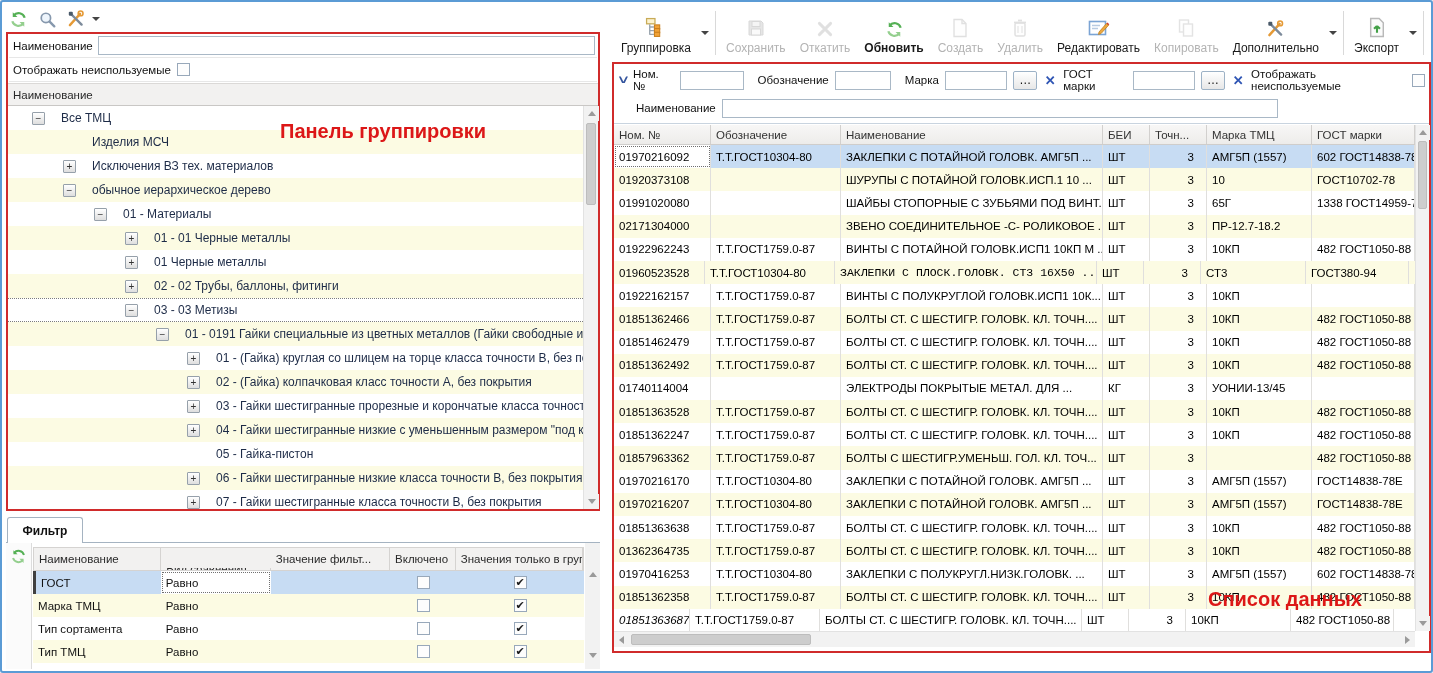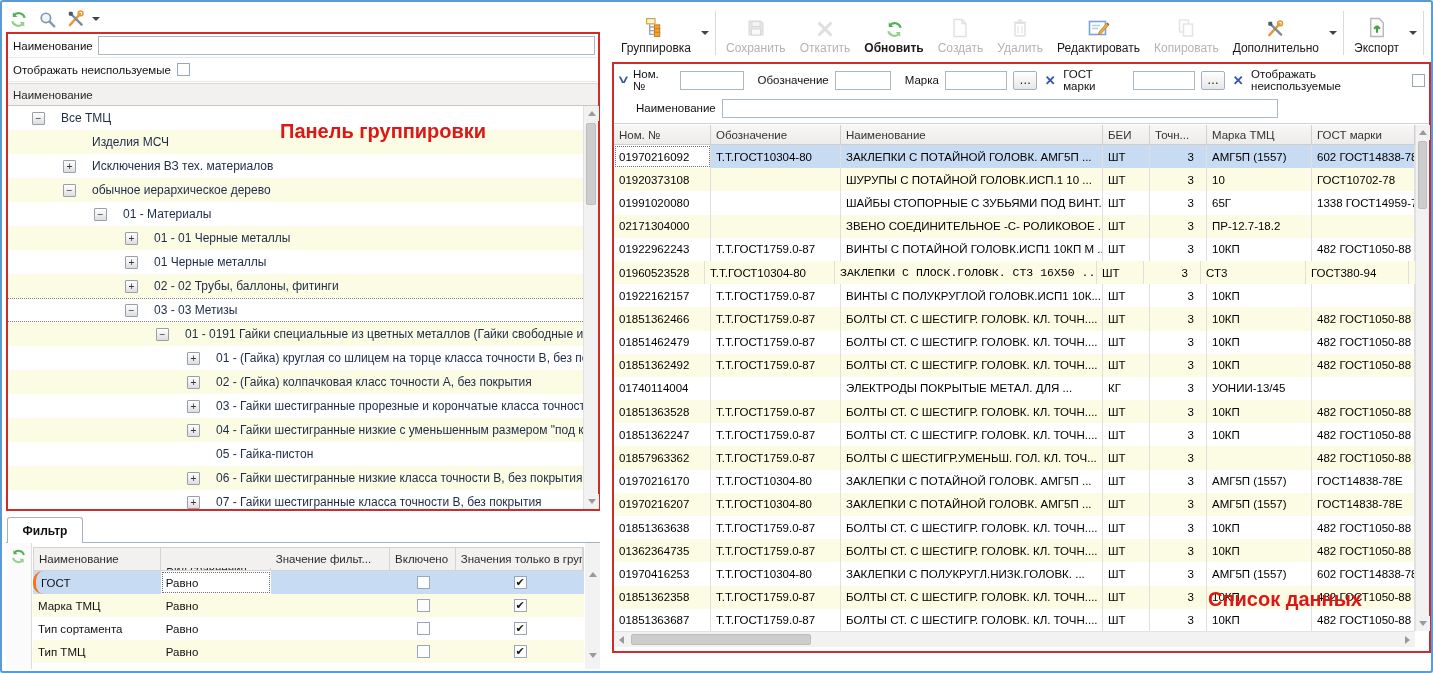--- a/index.html
+++ b/index.html
@@ -52,21 +52,21 @@
   .farea{ position:absolute; left:4px; top:540px; width:594px; height:127px; background:#fff; border-top:1px solid #a5b3c1; }
   .fgutter{ position:absolute; left:0; top:0; bottom:0; width:26px; background:#fbfbfb; border-right:1px solid #dcdcdc; }
   .ftable{ position:absolute; left:27px; top:4px; right:16px; }
   .fhead{ display:flex; height:24px; background:#f2f1f0; border:1px solid #d5d3d1; }
   .fhead .hc{ display:flex; align-items:center; padding:0 5px; border-right:1px solid #d5d3d1; font-size:11.5px; color:#2a2a2a; overflow:hidden; white-space:nowrap; }
   .frow{ display:flex; height:23px; align-items:stretch; font-size:11.5px; }
   .frow.yellow{ background:#fcfbe3; }
   .frow.selected{ background:#c7dcf3; }
   .fc{ display:flex; align-items:center; padding:0 5px; overflow:hidden; white-space:nowrap; }
   .fc.center{ justify-content:center; }
-  .frow.selected .fc.namecell{ border-left:3px solid #f97316;border-radius:10px; }
+  .frow.selected .fc.namecell{ border-left:3px solid #404040; }
   .frow.selected .fc.cmpcell{ background:#fff; outline:1px dotted #707070; outline-offset:-2px; }
 
   
   .rtb{ position:absolute; left:612px; top:3px; right:5px; height:56px; display:flex; align-items:center; }
   .rbtn{ display:flex; flex-direction:column; align-items:center; justify-content:flex-end; gap:3px; padding:3px 7px 4px; height:52px; border-radius:2px; }
   .rbtn .icn{ height:24px; display:flex; align-items:flex-end; justify-content:center; }
   .rbtn .lbl{ font-size:12px; color:#1a1a1a; white-space:nowrap; }
   .rbtn.bold .lbl{ font-weight:bold; }
   .rbtn.disabled .lbl{ color:#b3b3b3; }
   .rbtn.disabled .icn{ opacity:.45; filter:grayscale(1); }
@@ -644,21 +644,21 @@
         <div class="grow yellow">
           <span class="gc" style="width: 97px;">01851362358</span>
           <span class="gc" style="width: 130px;">Т.Т.ГОСТ1759.0-87</span>
           <span class="gc" style="width: 262px;">БОЛТЫ СТ. С ШЕСТИГР. ГОЛОВК. КЛ. ТОЧН....</span>
           <span class="gc" style="width: 47px;">ШТ</span>
           <span class="gc right" style="width: 57px;">3</span>
           <span class="gc" style="width: 105px;">10КП</span>
           <span class="gc" style="width: 103px;">482 ГОСТ1050-88</span>
         </div>
         <div class="grow">
-          <span class="gc" style="width: 97px;">01851363687</span>
+          <span class="gc" style="width: 76px; font-style: italic;">01851363687</span>
           <span class="gc" style="width: 130px;">Т.Т.ГОСТ1759.0-87</span>
           <span class="gc" style="width: 262px;">БОЛТЫ СТ. С ШЕСТИГР. ГОЛОВК. КЛ. ТОЧН....</span>
           <span class="gc" style="width: 47px;">ШТ</span>
           <span class="gc right" style="width: 57px;">3</span>
           <span class="gc" style="width: 105px;">10КП</span>
           <span class="gc" style="width: 103px;">482 ГОСТ1050-88</span>
         </div>
       </div>
 
     <div class="sb-v" style="right:0; top:61px; height:506px; width:14px;">

